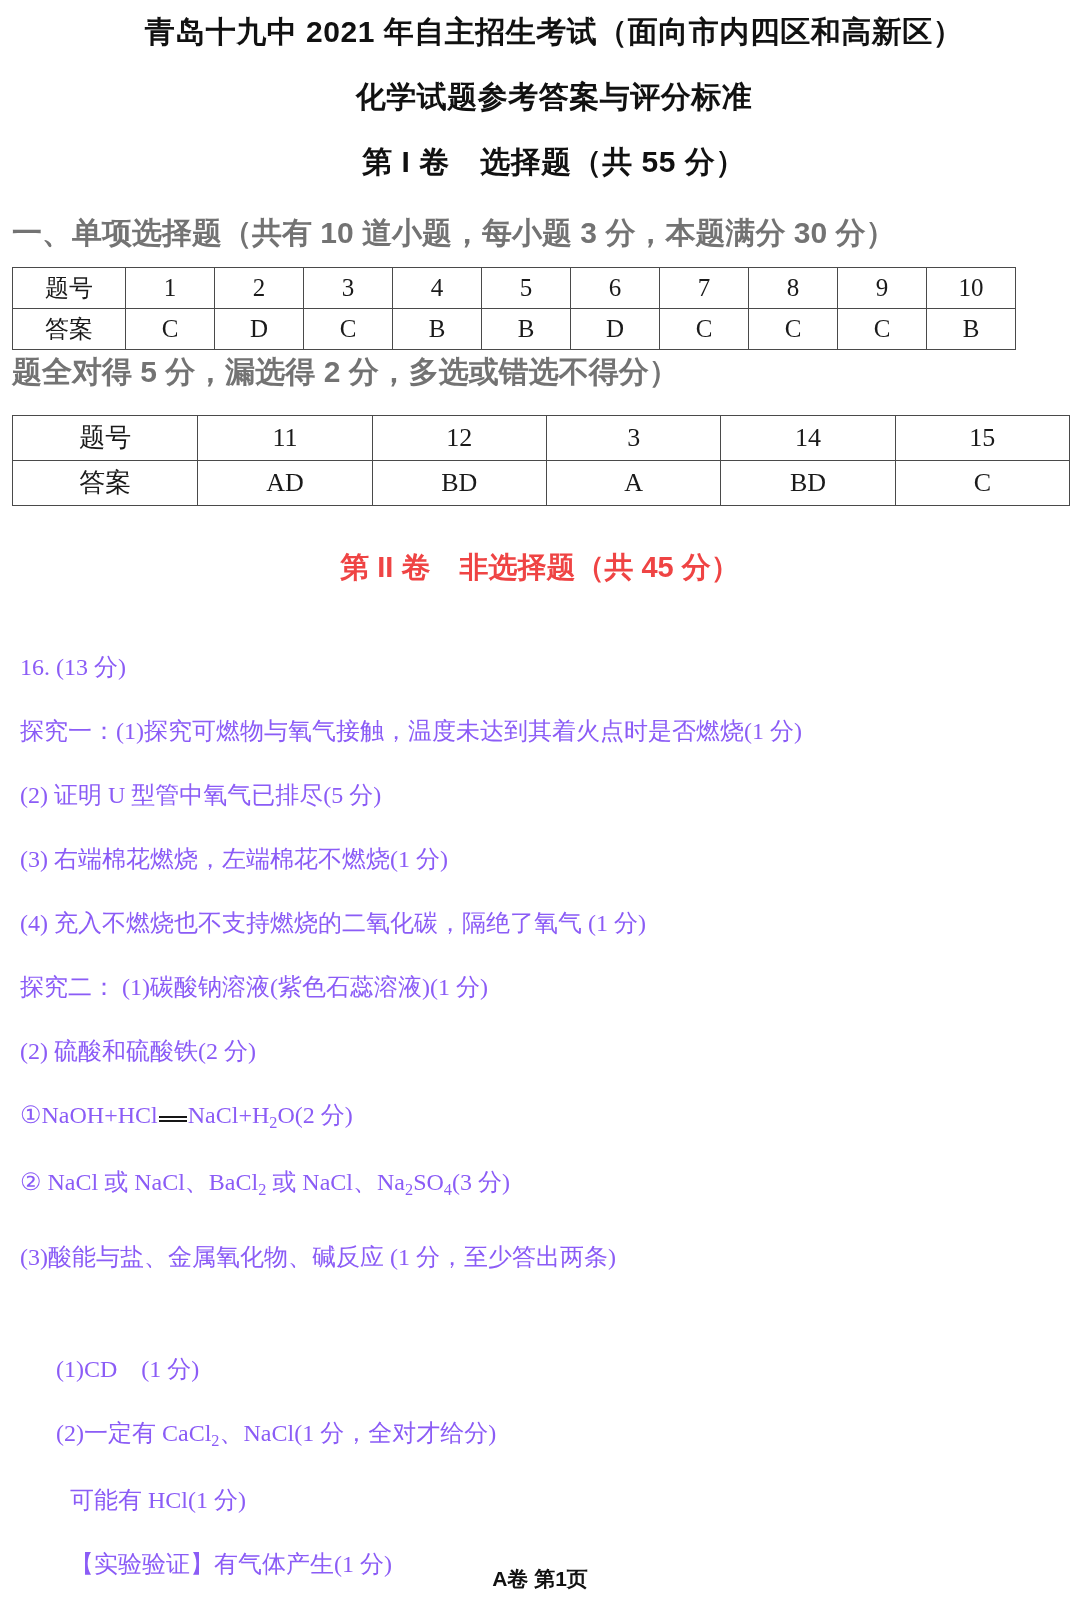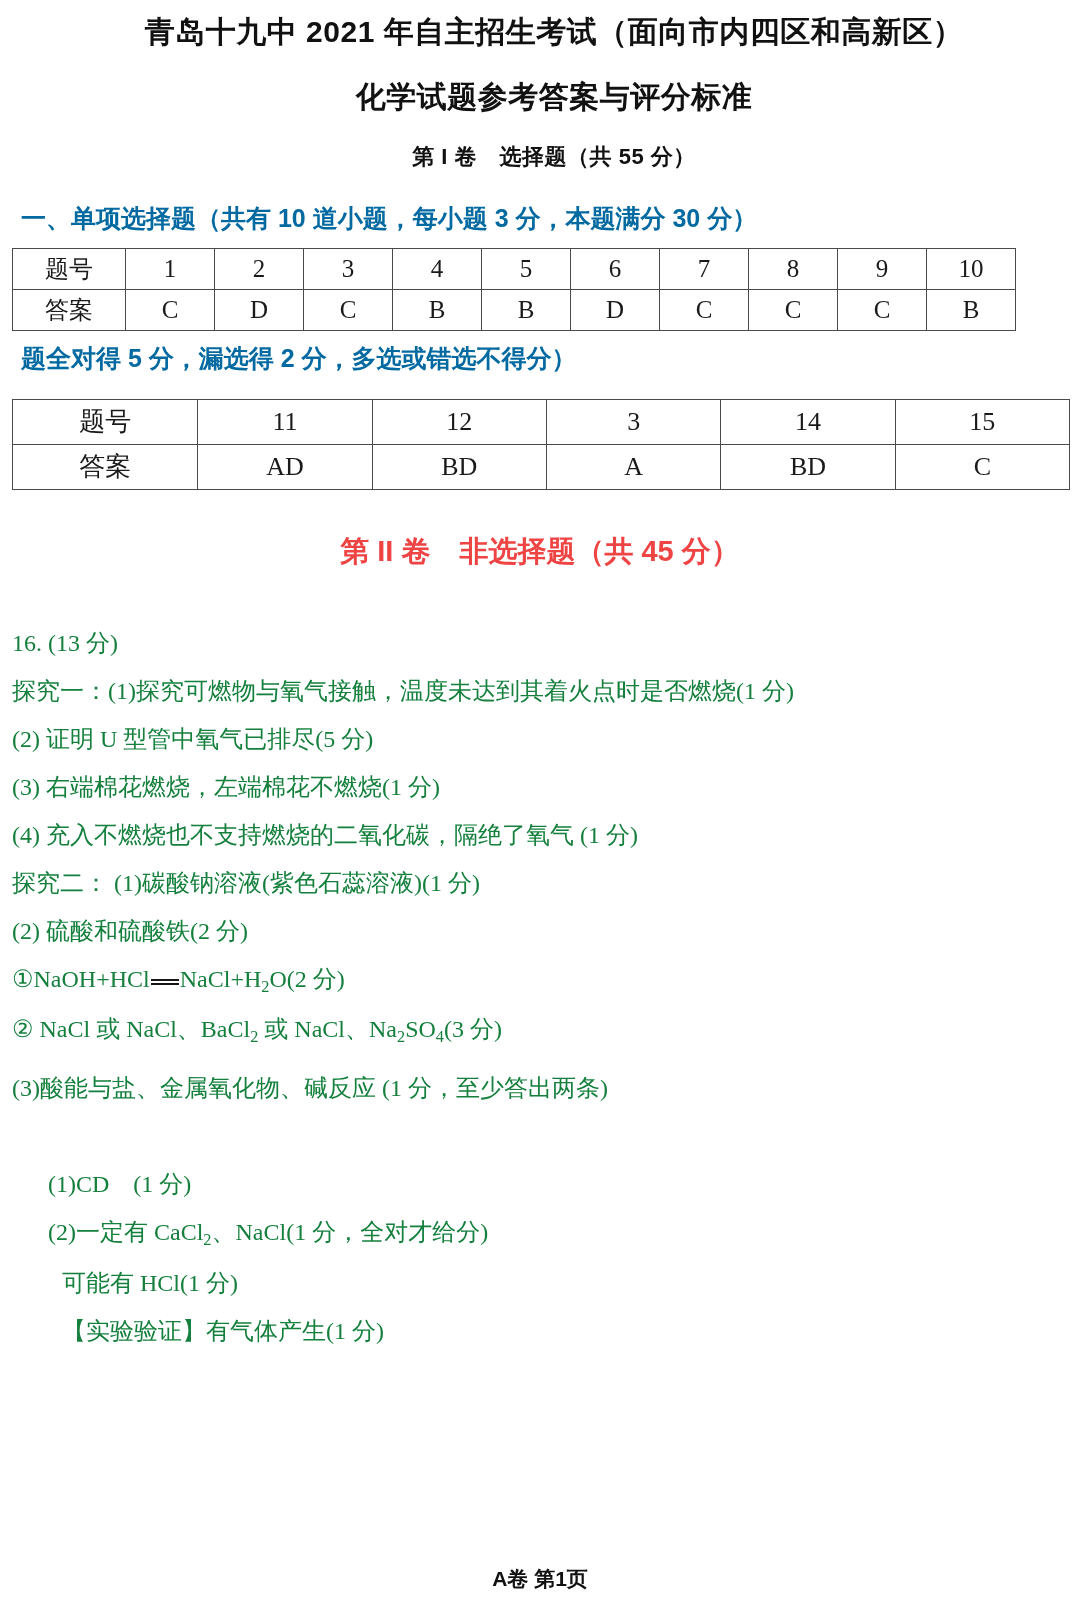--- a/index.html
+++ b/index.html
@@ -28,29 +28,29 @@
     text-align: center;
     font-family: "Liberation Sans", "DejaVu Sans", sans-serif;
     font-weight: bold;
     font-size: 30px;
     letter-spacing: 0.5px;
     color: #111;
     padding-left: 28px;
   }
   .title-line-1 { margin: 12px 0 0 0; }
   .title-line-2 { margin: 24px 0 0 0; }
-  .title-line-3 { margin: 24px 0 0 0; font-size: 22px; }
+  .title-line-3 { margin: 24px 0 0 0; font-size: 30px; }
 
   .section-heading {
     font-family: "Liberation Sans", "DejaVu Sans", sans-serif;
     font-weight: bold;
-    font-size: 25px;
+    font-size: 30px;
     line-height: 1.45;
-    color: #0369a1;
-    margin: 9px;
+    color: #737373;
+    margin: 0;
     padding: 0 8px 0 12px;
   }
   .section-heading.sec-1 { margin-top: 28px; }
   .section-heading.sec-2 { margin-top: 14px; }
 
   .part-heading {
     text-align: center;
     font-family: "Liberation Sans", "DejaVu Sans", sans-serif;
     font-weight: bold;
     font-size: 29px;
@@ -92,22 +92,22 @@
   #table-2 col.c-item  { width: 174px; }
   #table-2 td { height: 44px; font-size: 26px; }
 
   .table-wrap { line-height: 0; }
 
   
   .body-line {
     font-family: "Liberation Serif", "DejaVu Serif", serif;
     font-size: 24px;
     line-height: 1.25;
-    color: #15803d;
-    margin: 0;
+    color: #8b5cf6;
+    margin: 8px;
     padding-left: 12px;
     white-space: nowrap;
   }
   .spacer-sm { height: 18px; }
   .spacer-md { height: 26px; }
   .spacer-lg { height: 40px; }
 
   .indent-1 { padding-left: 48px; }
   .indent-2 { padding-left: 62px; }
 

